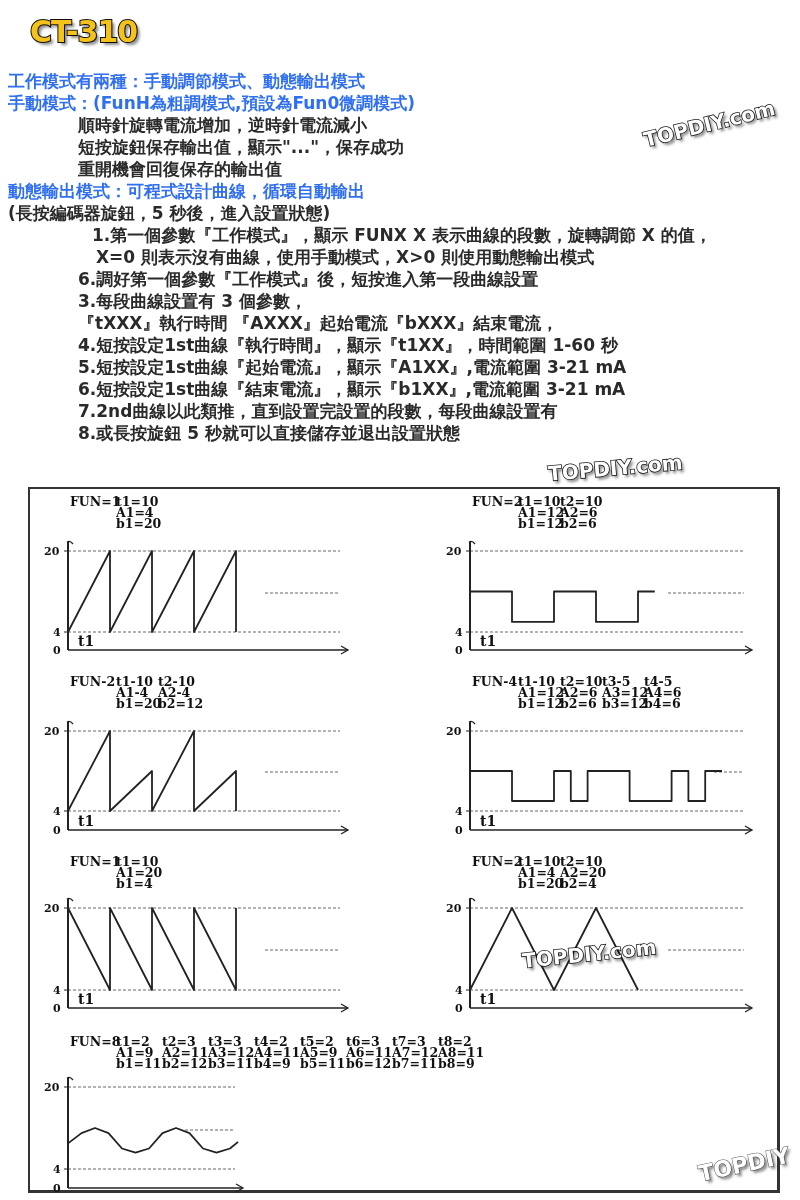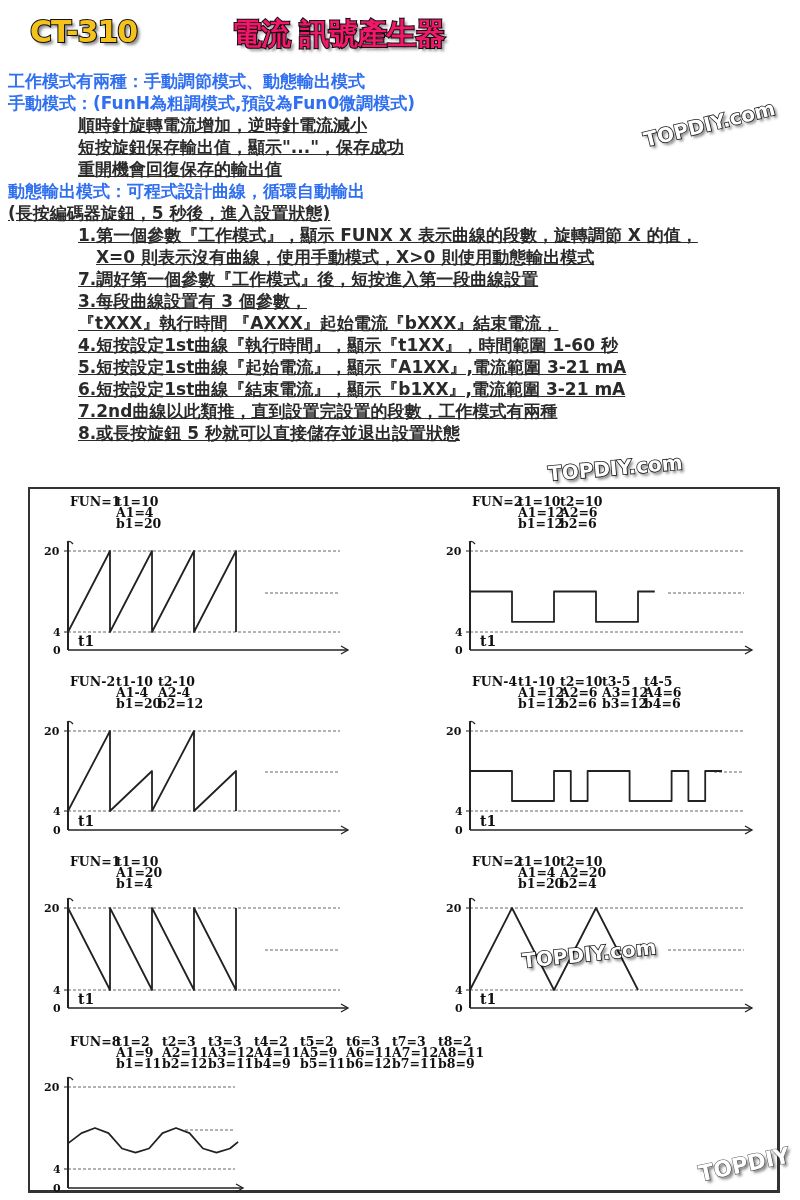--- a/index.html
+++ b/index.html
@@ -7,58 +7,57 @@
   .title{position:absolute;left:0;top:8px;width:696px;height:52px;text-align:center;}
   .title span{position:absolute;top:6px;font-weight:bold;font-size:30px;letter-spacing:-1px;
     -webkit-text-stroke:2px #111;paint-order:stroke fill;text-shadow:3px 3px 3px rgba(0,0,0,.45);font-family:"DejaVu Sans",sans-serif;}
   .t-model{left:30px;color:#f5c21b;}
   .t-range{left:122px;color:#2f8df5;}
   .t-name{left:232px;color:#f2176a;}
   .t-paren{left:478px;color:#2f8df5;}
   .text{position:absolute;left:0;top:72px;width:800px;font-size:17px;line-height:19.5px;color:#222;font-family:"DejaVu Sans",sans-serif;}
   .line{position:absolute;white-space:nowrap;font-weight:bold;}
   .blue{color:#2f6ff0;}
-  .dark{color:#2a2a2a;text-decoration:underline;}
+  .dark{color:#2a2a2a;}
   .watermark{position:absolute;font-weight:bold;color:#fff;-webkit-text-stroke:1.5px #111;paint-order:stroke fill;
     text-shadow:2px 3px 3px rgba(0,0,0,.5);font-family:"DejaVu Sans",sans-serif;white-space:nowrap;}
   .wm1{left:642px;top:112px;font-size:20px;transform:rotate(-14deg);}
   .wm2{left:548px;top:456px;font-size:20px;transform:rotate(-5deg);}
   .wm3{left:522px;top:942px;font-size:20px;transform:rotate(-6deg);}
   .wm4{left:698px;top:1152px;font-size:22px;color:#fff;-webkit-text-stroke:1px #555;transform:rotate(-12deg);}
   .box{position:absolute;left:28px;top:487px;width:752px;height:706px;border:2px solid #333;border-right-width:3px;border-bottom-width:3px;box-sizing:border-box;}
   svg.chart{position:absolute;overflow:visible;}
   .params{font-family:"DejaVu Serif",serif;font-weight:bold;font-size:12.5px;fill:#111;}
   .axis-lbl{font-family:"DejaVu Serif",serif;font-weight:bold;font-size:11px;fill:#111;}
   .t1-lbl{font-family:"DejaVu Serif",serif;font-weight:bold;font-size:14px;fill:#111;}
 </style>
 </head>
 <body>
 
 <div class="title">
   <span class="t-model">CT-310</span>
-  <span class="t-name">電流 訊號產生器</span>
 </div>
 
 <div class="text">
   <div class="line blue" style="left:8px;top:0px">工作模式有兩種：手動調節模式、動態輸出模式</div>
   <div class="line blue" style="left:8px;top:22px">手動模式：(FunH為粗調模式,預設為Fun0微調模式)</div>
   <div class="line dark" style="left:78px;top:44px">順時針旋轉電流增加，逆時針電流減小</div>
   <div class="line dark" style="left:78px;top:66px">短按旋鈕保存輸出值，顯示"..."，保存成功</div>
   <div class="line dark" style="left:78px;top:88px">重開機會回復保存的輸出值</div>
   <div class="line blue" style="left:8px;top:110px">動態輸出模式：可程式設計曲線，循環自動輸出</div>
   <div class="line dark" style="left:8px;top:132px">(長按編碼器旋鈕，5 秒後，進入設置狀態)</div>
-  <div class="line dark" style="left:78px;top:154px">1.第一個參數『工作模式』，顯示 FUNX X 表示曲線的段數，旋轉調節 X 的值，</div>
+  <div class="line dark" style="left:92px;top:154px">1.第一個參數『工作模式』，顯示 FUNX X 表示曲線的段數，旋轉調節 X 的值，</div>
   <div class="line dark" style="left:96px;top:176px">X=0 則表示沒有曲線，使用手動模式，X&gt;0 則使用動態輸出模式</div>
-  <div class="line dark" style="left:78px;top:198px">7.調好第一個參數『工作模式』後，短按進入第一段曲線設置</div>
+  <div class="line dark" style="left:78px;top:198px">6.調好第一個參數『工作模式』後，短按進入第一段曲線設置</div>
   <div class="line dark" style="left:78px;top:220px">3.每段曲線設置有 3 個參數，</div>
   <div class="line dark" style="left:78px;top:242px">『tXXX』執行時間 『AXXX』起始電流『bXXX』結束電流，</div>
   <div class="line dark" style="left:78px;top:264px">4.短按設定1st曲線『執行時間』，顯示『t1XX』，時間範圍 1-60 秒</div>
   <div class="line dark" style="left:78px;top:286px">5.短按設定1st曲線『起始電流』，顯示『A1XX』,電流範圍 3-21 mA</div>
   <div class="line dark" style="left:78px;top:308px">6.短按設定1st曲線『結束電流』，顯示『b1XX』,電流範圍 3-21 mA</div>
-  <div class="line dark" style="left:78px;top:330px">7.2nd曲線以此類推，直到設置完設置的段數，工作模式有兩種</div>
+  <div class="line dark" style="left:78px;top:330px">7.2nd曲線以此類推，直到設置完設置的段數，每段曲線設置有</div>
   <div class="line dark" style="left:78px;top:352px">8.或長按旋鈕 5 秒就可以直接儲存並退出設置狀態</div>
 </div>
 
 <div class="watermark wm1">TOPDIY.com</div>
 <div class="watermark wm2">TOPDIY.com</div>
 
 <div class="box"></div>
 
 <svg class="chart" style="left:0;top:0" width="800" height="1200">
     <text x="70" y="506" class="params">FUN=1</text>

